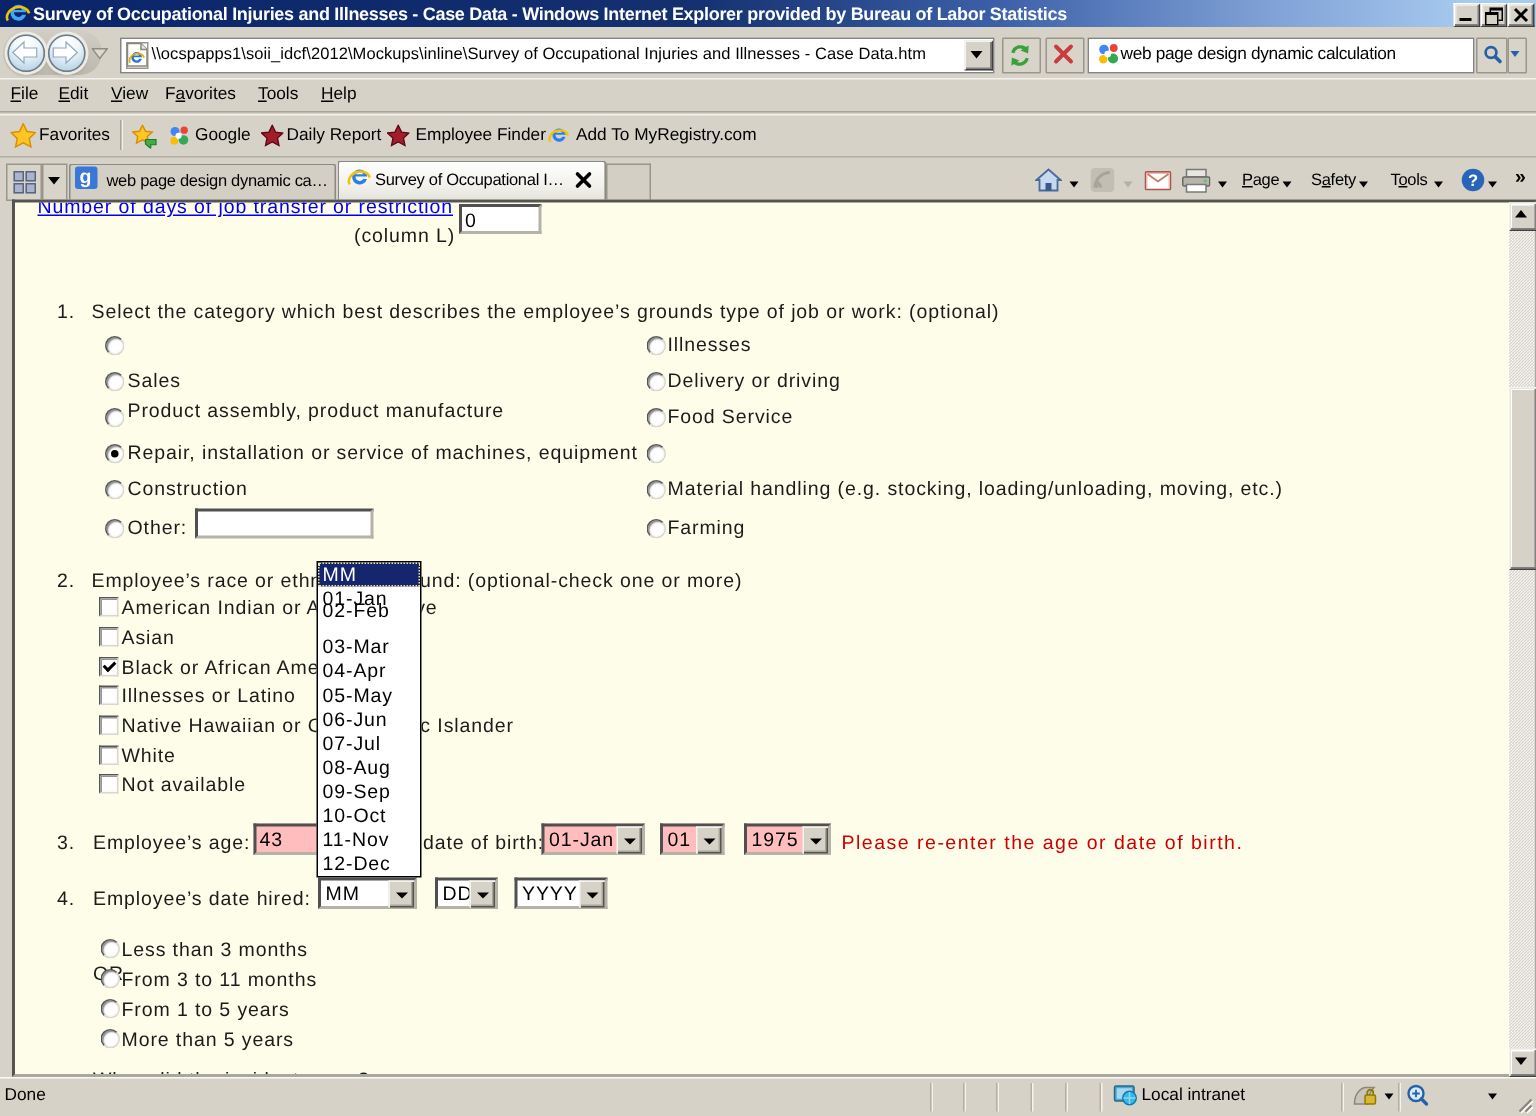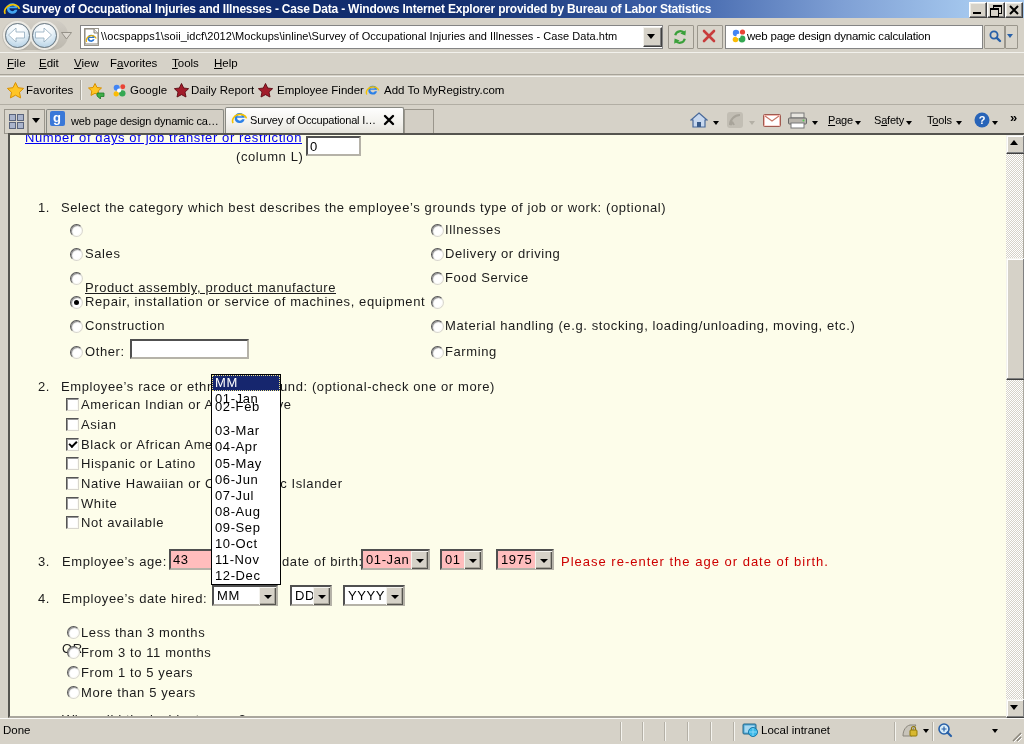--- a/index.html
+++ b/index.html
@@ -243,21 +243,21 @@
   <div class="t" style="left:25px;top:130px;color:#0000f0;text-decoration:underline;">Number of days of job transfer or restriction</div>
   <div class="t" style="left:236px;top:149px;">(column L)</div>
   <input class="tf" style="left: 306px; top: 136px; width: 49px; height: 16px; padding: 0px 0px 0px 2px;" value="0">
 
   <div class="t" style="left:38px;top:200px;">1.</div>
   <div class="t" style="left:61px;top:200px;">Select the category which best describes the employee’s grounds type of job or work: (optional)</div>
   <span class="radio" style="left:70px;top:224px;"></span>
   <span class="radio" style="left:70px;top:248px;"></span>
     <div class="t" style="left:85px;top:246px;">Sales</div>
   <span class="radio" style="left:70px;top:272px;"></span>
-    <div class="t" style="left:85px;top:280px;text-decoration:underline;">Product assembly, product manufacture</div>
+    <div class="t" style="left:85px;top:266px;">Product assembly, product manufacture</div>
   <span class="radio on" style="left:70px;top:296px;"></span>
     <div class="t" style="left:85px;top:294px;">Repair, installation or service of machines, equipment</div>
   <span class="radio" style="left:70px;top:320px;"></span>
     <div class="t" style="left:85px;top:318px;">Construction</div>
   <span class="radio" style="left:70px;top:346px;"></span>
     <div class="t" style="left:85px;top:344px;">Other:</div>
   <input class="tf" style="left: 130px; top: 339px; width: 111px; height: 14px;">
   <span class="radio" style="left:431px;top:224px;"></span>
     <div class="t" style="left:445px;top:222px;">Illnesses</div>
   <span class="radio" style="left:431px;top:248px;"></span>
@@ -272,21 +272,21 @@
 
   <div class="t" style="left:38px;top:379px;">2.</div>
   <div class="t" style="left:61px;top:379px;">Employee’s race or ethnic background: (optional-check one or more)</div>
   <span class="cb" style="left:66px;top:398px;"></span>
     <div class="t" style="left:81px;top:397px;">American Indian or Alaska Native</div>
   <span class="cb" style="left:66px;top:418px;"></span>
     <div class="t" style="left:81px;top:417px;">Asian</div>
   <span class="cb ck" style="left:66px;top:438px;"></span>
     <div class="t" style="left:81px;top:437px;">Black or African American</div>
   <span class="cb" style="left:66px;top:457px;"></span>
-    <div class="t" style="left:81px;top:456px;">Hispanic or Latino</div>
+    <div class="t" style="left:81px;top:456px;">Illnesses or Latino</div>
   <span class="cb" style="left:66px;top:477px;"></span>
     <div class="t" style="left:81px;top:476px;">Native Hawaiian or Other Pacific Islander</div>
   <span class="cb" style="left:66px;top:497px;"></span>
     <div class="t" style="left:81px;top:496px;">White</div>
   <span class="cb" style="left:66px;top:516px;"></span>
     <div class="t" style="left:81px;top:515px;">Not available</div>
 
   <div class="t" style="left:38px;top:554px;">3.</div>
   <div class="t" style="left:62px;top:554px;">Employee’s age:</div>
   <input class="tf" style="left: 169px; top: 549px; width: 38px; height: 17px; padding: 0px 0px 0px 2px; background: rgb(255, 189, 189);" value="43">

